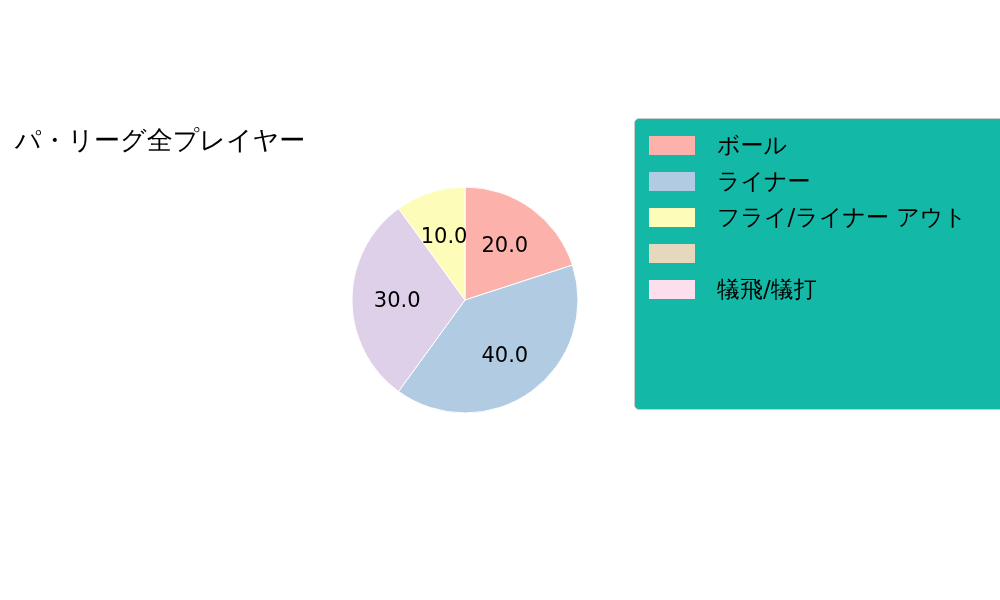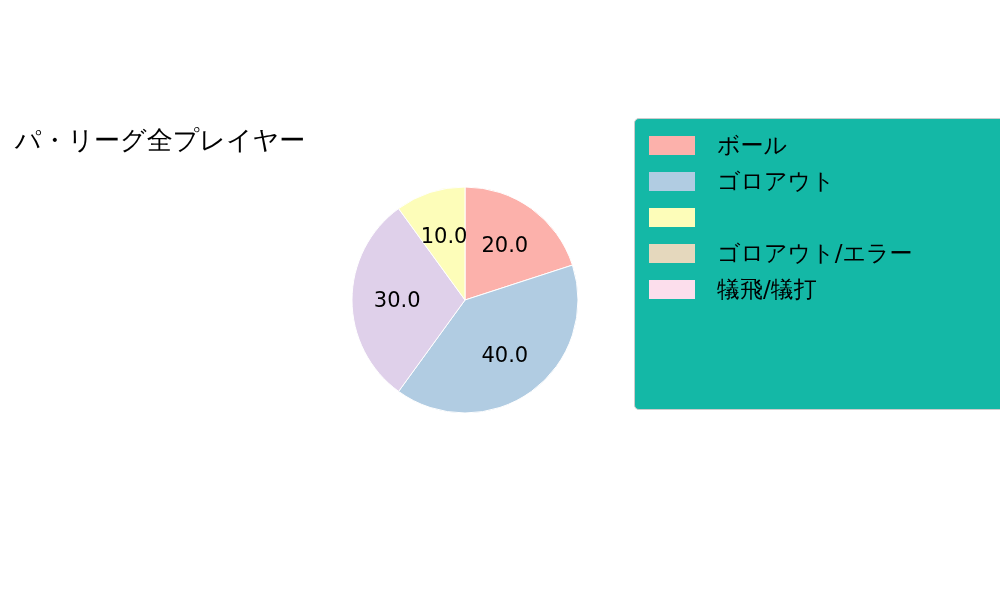--- a/index.html
+++ b/index.html
@@ -110,28 +110,28 @@
     </svg>
   </div>
 
   <div id="legend">
       <div class="legend-row">
         <span class="legend-swatch" style="background: rgb(252, 177, 171);"></span>
         <span class="legend-label">ボール</span>
       </div>
       <div class="legend-row">
         <span class="legend-swatch" style="background: rgb(177, 204, 226);"></span>
-        <span class="legend-label">ゴロアウト</span>
+        <span class="legend-label">ライナー</span>
       </div>
       <div class="legend-row">
         <span class="legend-swatch" style="background: rgb(253, 253, 185);"></span>
+        <span class="legend-label">フライ/ライナー アウト</span>
       </div>
       <div class="legend-row">
         <span class="legend-swatch" style="background: rgb(229, 216, 189);"></span>
-        <span class="legend-label">ゴロアウト/エラー</span>
       </div>
       <div class="legend-row">
         <span class="legend-swatch" style="background: rgb(252, 222, 236);"></span>
         <span class="legend-label">犠飛/犠打</span>
       </div>
     </div>
 
 </div>
 
 </body></html>

